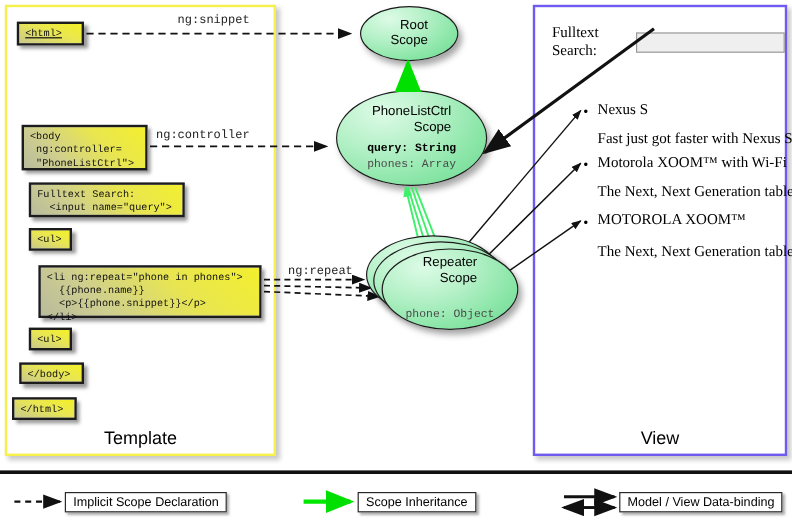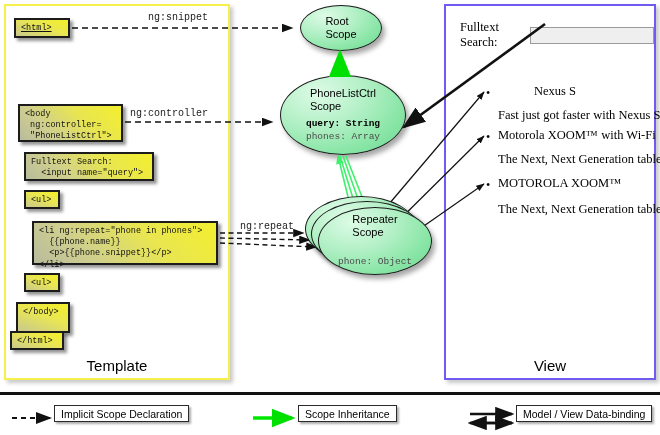--- a/index.html
+++ b/index.html
@@ -26,39 +26,39 @@
 
   
   .conn-label{position:absolute;font-family:"Liberation Mono",monospace;font-size:10px;
               color:#222;white-space:nowrap;}
 
   
   .ellipse{position:absolute;border:1.6px solid #1b1b1b;border-radius:50%;
            background:radial-gradient(ellipse at 30% 22%,#ddfbe6 0%,#b3f0c6 38%,#87e5a5 72%,#6ed492 100%);
            box-shadow:3px 4px 5px rgba(0,0,0,0.35);
            display:flex;flex-direction:column;align-items:center;justify-content:center;
-           text-align:left;color:#000;}
+           text-align:right;color:#000;}
   .ellipse .title{font-family:"Liberation Sans",sans-serif;font-size:11px;line-height:1.15;}
   .ellipse .props{margin-top:6px;font-family:"Liberation Mono",monospace;font-size:9.5px;line-height:1.3;}
   .ellipse .props .b{font-weight:bold;color:#000;}
   .ellipse .props .g{color:#4b4b4b;}
 
   
   .view-inner{position:absolute;left:0;top:0;width:100%;height:100%;
               font-family:"Liberation Serif",serif;color:#000;}
   .vs-row{position:absolute;left:14px;top:14px;display:flex;align-items:center;}
   .vs-label{font-size:12.5px;}
   .vs-input{margin-left:6px;width:118px;height:13px;border:1px solid #9a9a9a;background:#f0efef;}
   .v-item{position:absolute;font-size:12.5px;white-space:nowrap;}
   .v-bullet{position:absolute;font-size:12px;}
 
   
   .legend-bar{position:absolute;left:0;top:392px;width:660px;height:3px;background:#111;}
   .legend{position:absolute;top:405px;left:0;width:660px;height:26px;}
-  .leg-item{position:absolute;display:flex;align-items:flex-start;height:22px;}
+  .leg-item{position:absolute;display:flex;align-items:flex-end;height:22px;}
   .leg-box{border:1.4px solid #2a2a2a;background:#ffffff;
            box-shadow:2px 2px 2px rgba(0,0,0,0.32);
            font-size:10.5px;color:#000;padding:1.5px 6px;white-space:nowrap;
            font-family:"Liberation Sans",sans-serif;}
 
   svg.overlay{position:absolute;left:0;top:0;width:660px;height:435px;pointer-events:none;}
 </style>
 </head>
 <body>
 
@@ -70,21 +70,21 @@
   <div class="col view">
     <div class="col-label">View</div>
 
     <div class="view-inner">
       <div class="vs-row">
         <span class="vs-label">Fulltext Search:</span>
         <input class="vs-input" type="text" value="" style="">
       </div>
 
       <span class="v-bullet" style="left:40px;top:80px;">•</span>
-      <div class="v-item" style="left:52px;top:78px;margin-left:36px;">Nexus S</div>
+      <div class="v-item" style="left:52px;top:78px;">Nexus S</div>
       <div class="v-item" style="left:52px;top:102px;">Fast just got faster with Nexus S.</div>
 
       <span class="v-bullet" style="left:40px;top:124px;">•</span>
       <div class="v-item" style="left:52px;top:122px;">Motorola XOOM™  with Wi-Fi</div>
       <div class="v-item" style="left:52px;top:146px;">The Next, Next Generation tablet.</div>
 
       <span class="v-bullet" style="left:40px;top:172px;">•</span>
       <div class="v-item" style="left:52px;top:170px;">MOTOROLA XOOM™</div>
       <div class="v-item" style="left:52px;top:196px;">The Next, Next Generation tablet.</div>
     </div>
@@ -101,21 +101,21 @@
 
   <div class="codebox flat" style="left:24px;top:190px;width:36px;height:19px;">&lt;ul&gt;</div>
 
   <div class="codebox" style="left:32px;top:221px;width:186px;height:44px;">&lt;li ng:repeat="phone in phones"&gt;
   {{phone.name}}
   &lt;p&gt;{{phone.snippet}}&lt;/p&gt;
 &lt;/li&gt;</div>
 
   <div class="codebox flat" style="left:24px;top:273px;width:36px;height:19px;">&lt;ul&gt;</div>
 
-  <div class="codebox flat" style="left:16px;top:302px;width:54px;height:31px;">&lt;/body&gt;</div>
+  <div class="codebox flat" style="left:16px;top:302px;width:54px;height:18px;">&lt;/body&gt;</div>
 
   <div class="codebox flat" style="left:10px;top:331px;width:54px;height:19px;">&lt;/html&gt;</div>
 
   <div class="conn-label" style="left:148px;top:12px;">ng:snippet</div>
   <div class="conn-label" style="left:130px;top:108px;">ng:controller</div>
   <div class="conn-label" style="left:240px;top:221px;">ng:repeat</div>
 
   <div class="ellipse" style="left:300px;top:5px;width:80px;height:44px;">
     <div class="title"><span>Root</span><br>
       <span>Scope</span></div>

